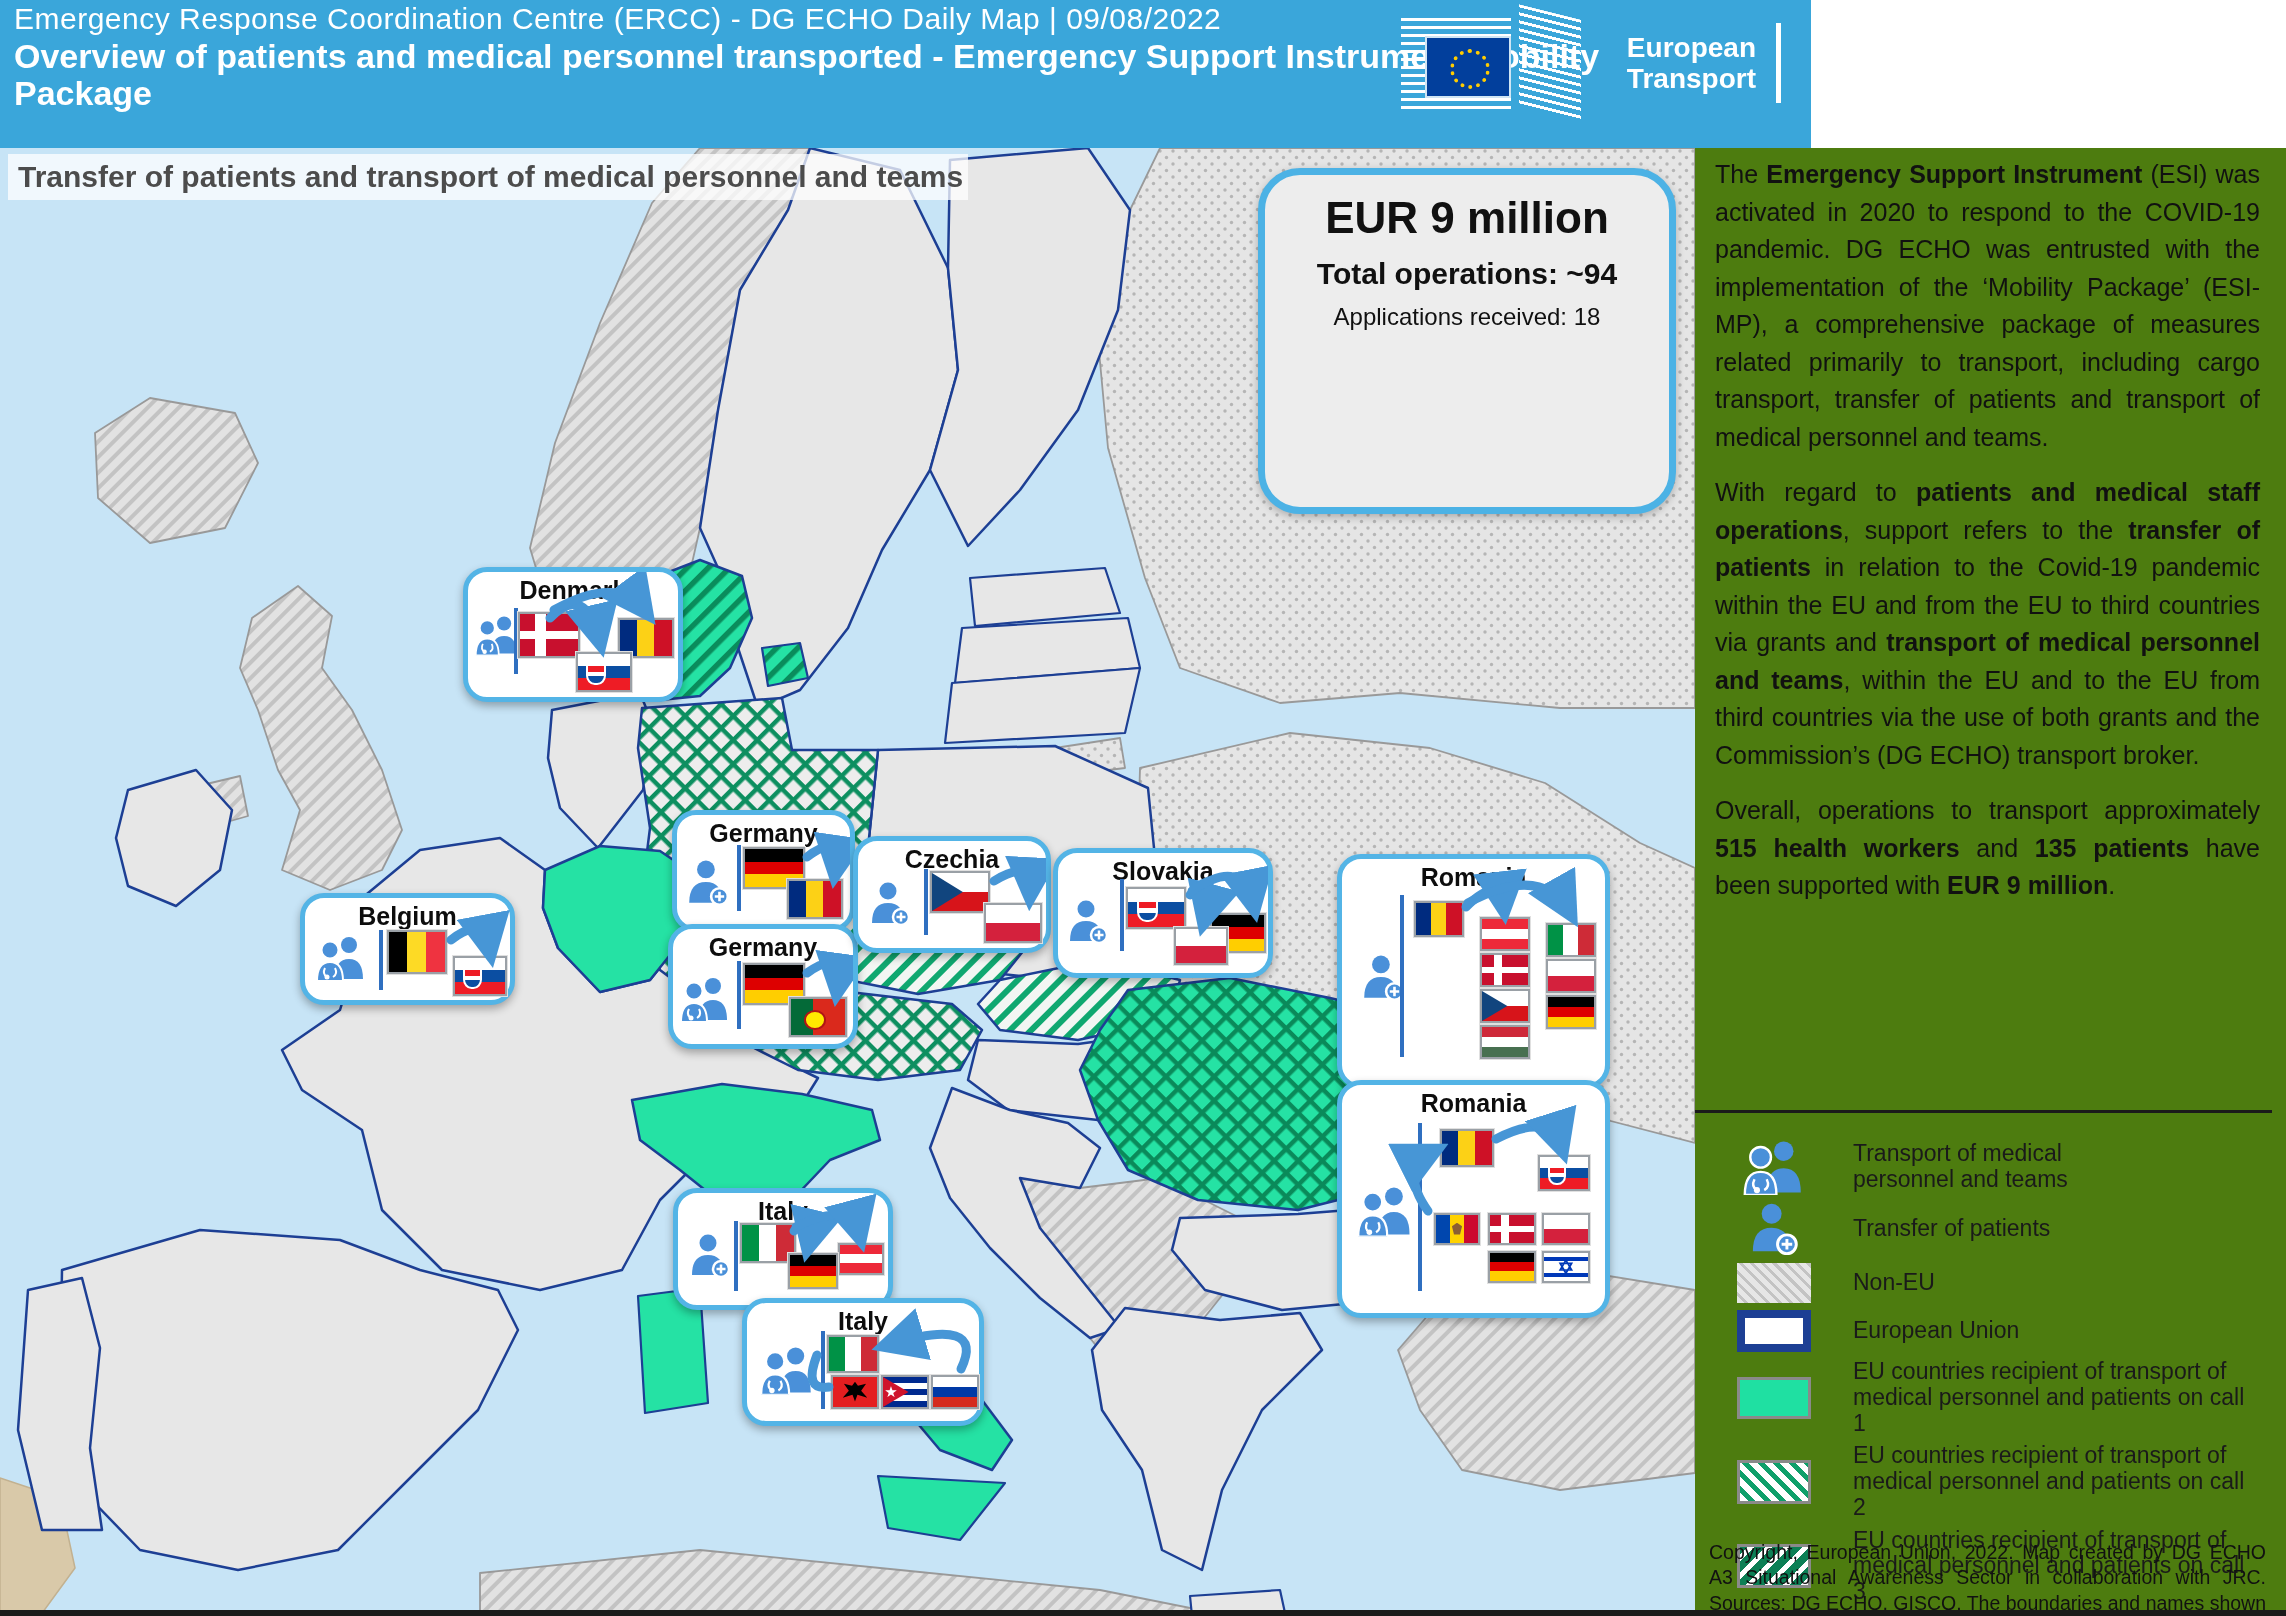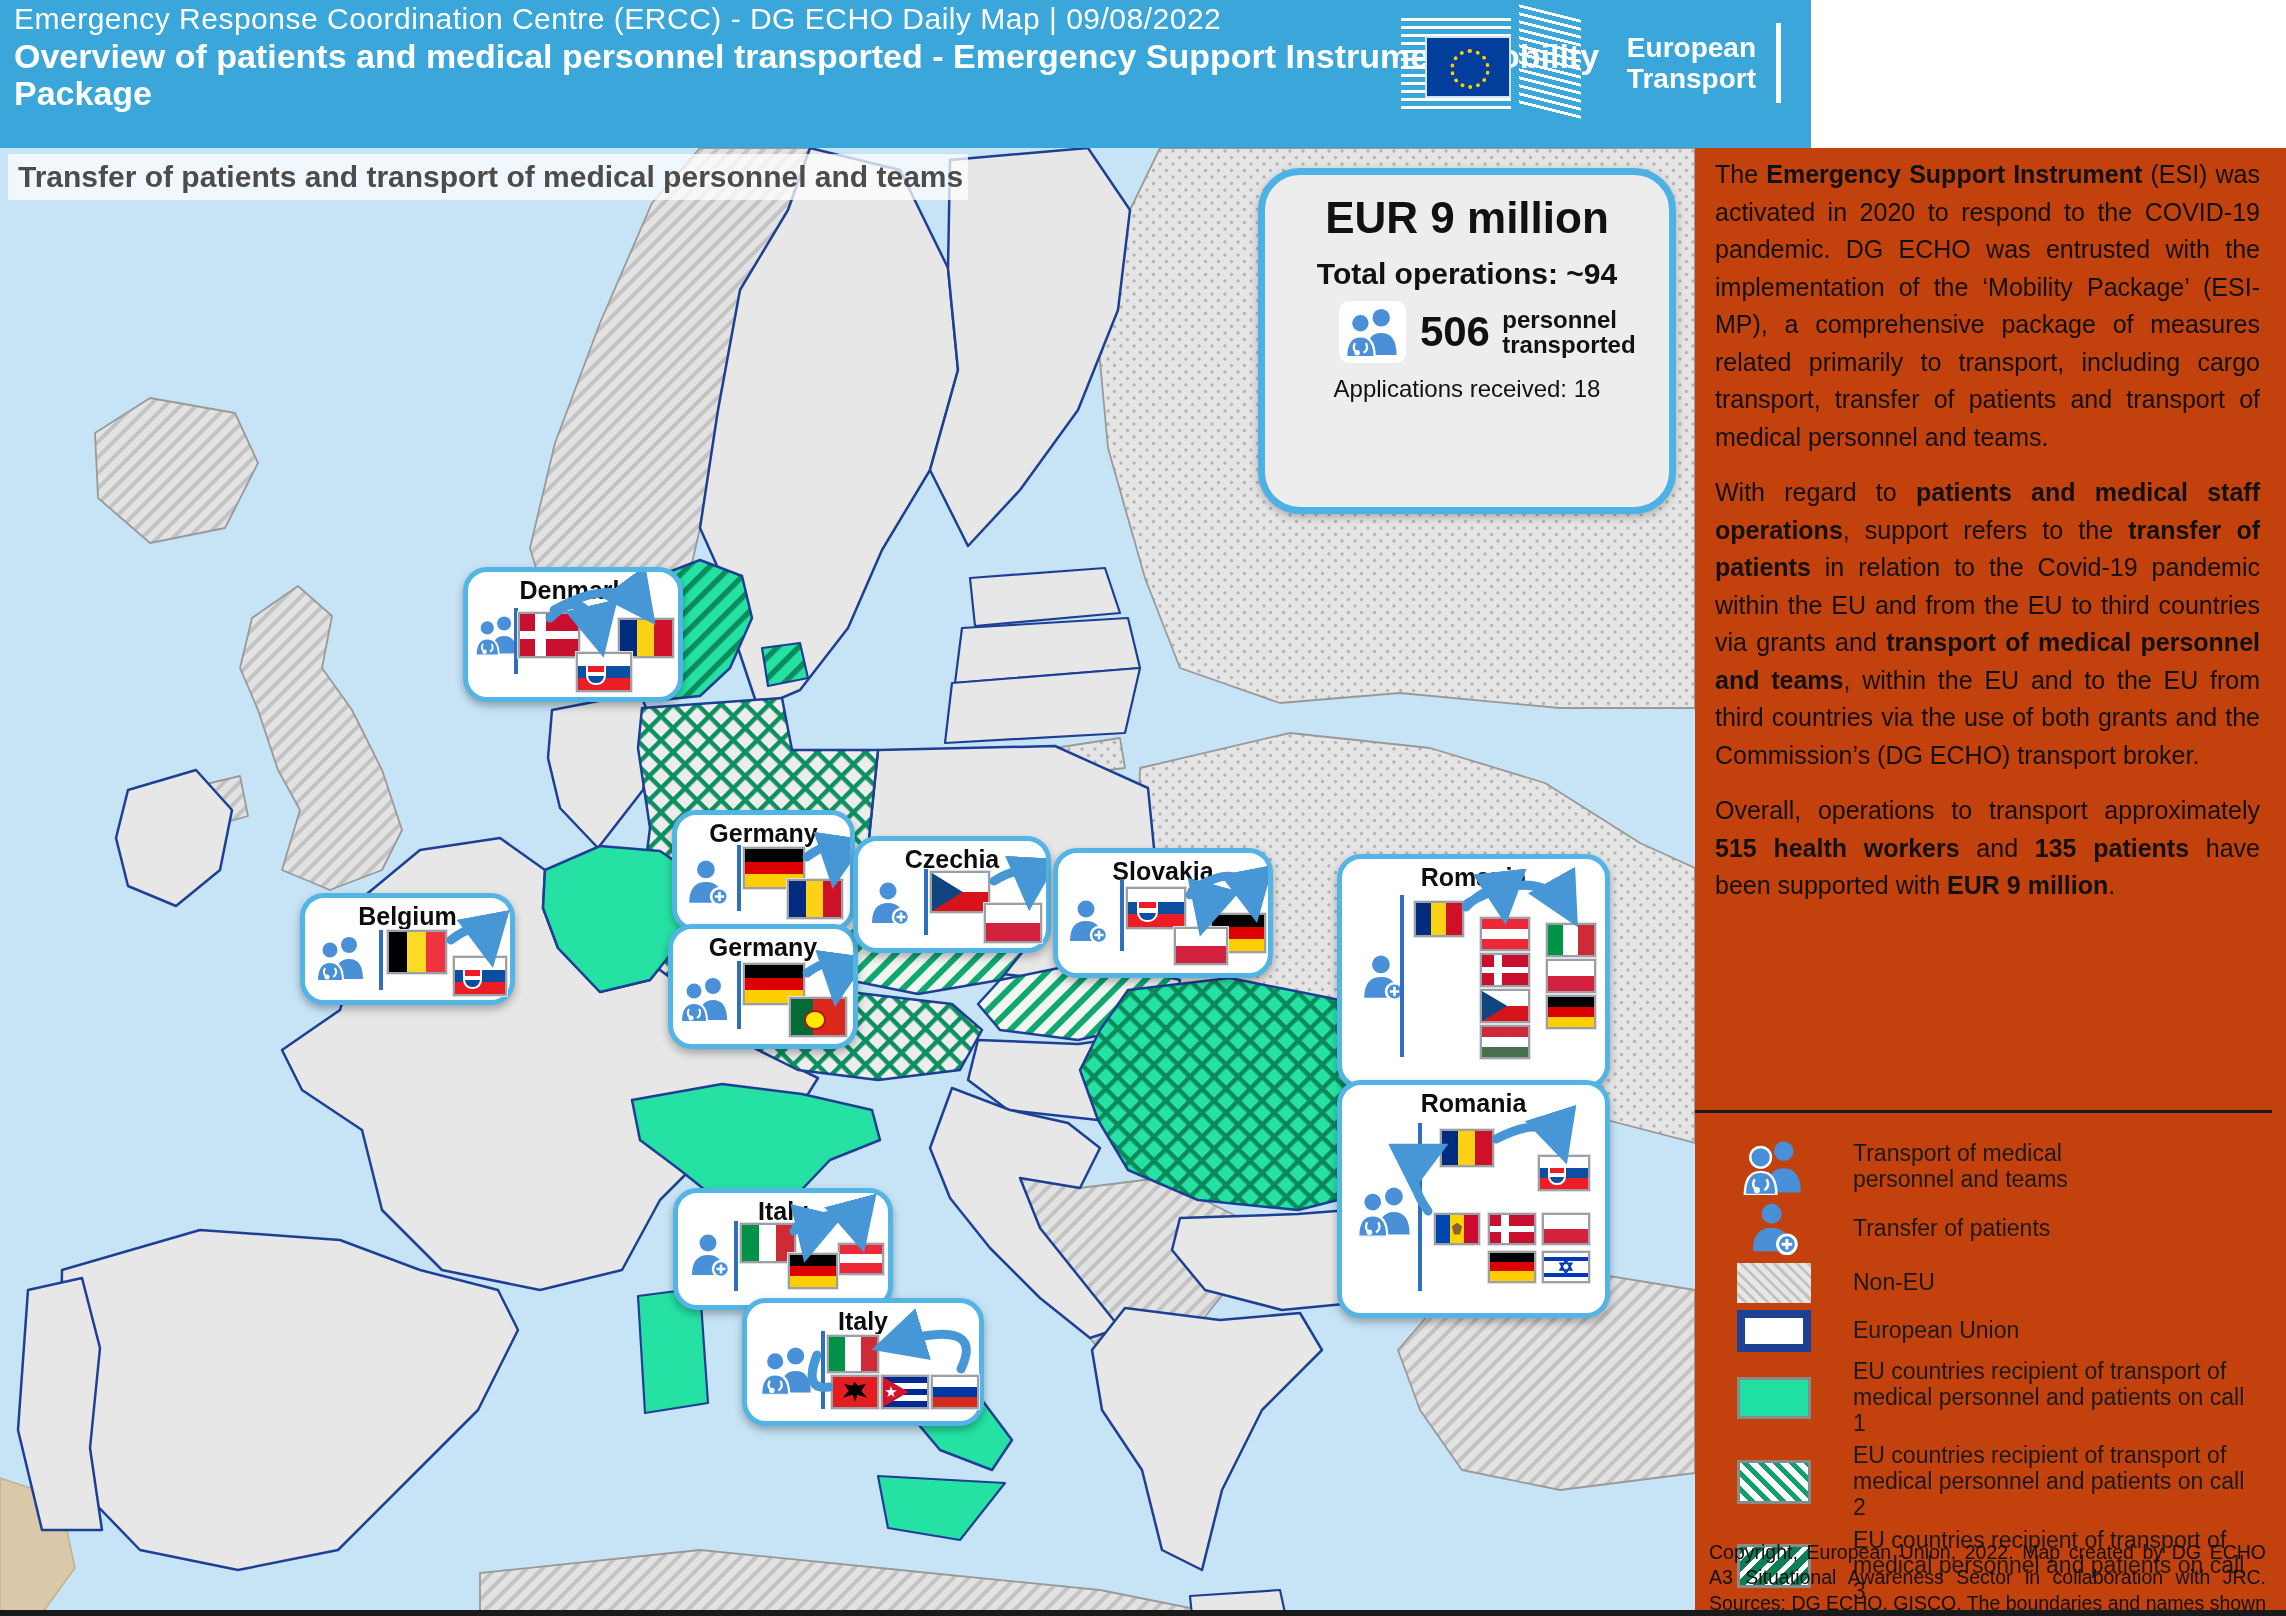--- a/index.html
+++ b/index.html
@@ -65,21 +65,21 @@
   .flag[data-country="IL"]:after{content:"✡";position:absolute;inset:0;display:flex;align-items:center;justify-content:center;font-weight:bold;}
   .flag[data-country="AL"]{background:#e41e20;}
   .flag[data-country="AL"]:after{content:"";position:absolute;left:22%;top:16%;width:56%;height:66%;background:#000;
      clip-path:polygon(50% 0,62% 20%,95% 10%,75% 45%,100% 80%,60% 65%,50% 100%,40% 65%,0 80%,25% 45%,5% 10%,38% 20%);}
   .flag[data-country="CU"]{background:linear-gradient(#002a8f 0 20%,#fff 20% 40%,#002a8f 40% 60%,#fff 60% 80%,#002a8f 80%);color:#fff;}
   .flag[data-country="CU"]:before{content:"";position:absolute;inset:0;background:#cf142b;clip-path:polygon(0 0,58% 50%,0 100%);}
   .flag[data-country="CU"]:after{content:"★";position:absolute;left:3%;top:50%;transform:translateY(-50%);font-size:15px;z-index:2;}
   .flag[data-country="RU"]{background:linear-gradient(#fff 0 33%,#0039a6 33% 66%,#d52b1e 66%);}
 
   
-  .sidebar{position:absolute;left:1695px;top:148px;width:591px;height:1462px;background:#c2410c;color:#111;}
+  .sidebar{position:absolute;left:1695px;top:148px;width:591px;height:1462px;background:#4d7c0f;color:#111;}
   .sb-text{position:absolute;left:20px;right:26px;top:8px;font-size:25px;line-height:1.5;text-align:justify;}
   .sb-text p{margin:0 0 18px 0;}
   .b{font-weight:bold;}
   .sb-divider{position:absolute;left:0px;right:14px;top:962px;border-top:3px solid #1a1a1a;}
   .sb-legend{position:absolute;left:0;right:10px;top:984px;}
   .lg-row{display:flex;align-items:center;margin:7px 0;}
   .lg-ic{width:158px;display:flex;justify-content:center;flex:none;color:#4a90d9;}
   .lg-lbl{font-size:23px;line-height:1.12;color:#1a1a1a;}
   .sw{box-sizing:border-box;flex:none;}
   .sw-eu{width:74px;height:42px;background:#fff;border:8px solid #1d3f94;}
@@ -208,27 +208,20 @@
       <path d="M638,1148 L700,1140 L708,1255 L645,1265 Z" fill="#25e2a4" stroke="#1d3f94" stroke-width="2.2"></path>
       <path d="M878,1328 L1005,1335 L960,1392 L888,1380 Z" fill="#25e2a4" stroke="#1d3f94" stroke-width="2.2"></path>
     </g>
   </svg>
 
   <div class="subtitle">Transfer of patients and transport of medical personnel and teams</div>
 
   <div class="stats">
     <div class="stats-title">EUR 9 million</div>
     <div class="stats-ops">Total operations: ~94</div>
-    <div class="stats-row">
-      <svg class="sicon" width="58" height="52" viewBox="0 0 52 46">
-          <use href="#sym-personnel"></use>
-        </svg>
-      <span class="num">506</span>
-      <span class="lbl">personnel transported</span>
-    </div>
     <div class="stats-apps">Applications received: 18</div>
   </div>
 
   <div class="callout" style="left:463px;top:419px;width:210px;height:125px">
     <div class="co-title">Denmark</div>
     <svg class="picon" style="left:6px;top:42px" width="46" height="42" viewBox="0 0 52 46">
         <use href="#sym-personnel"></use>
       </svg>
     <div class="pole" style="left:46px;top:36px;height:66px"></div>
     <span class="flag" style="left:50px;top:40px;width:62px;height:46px" data-country="DK"></span>

